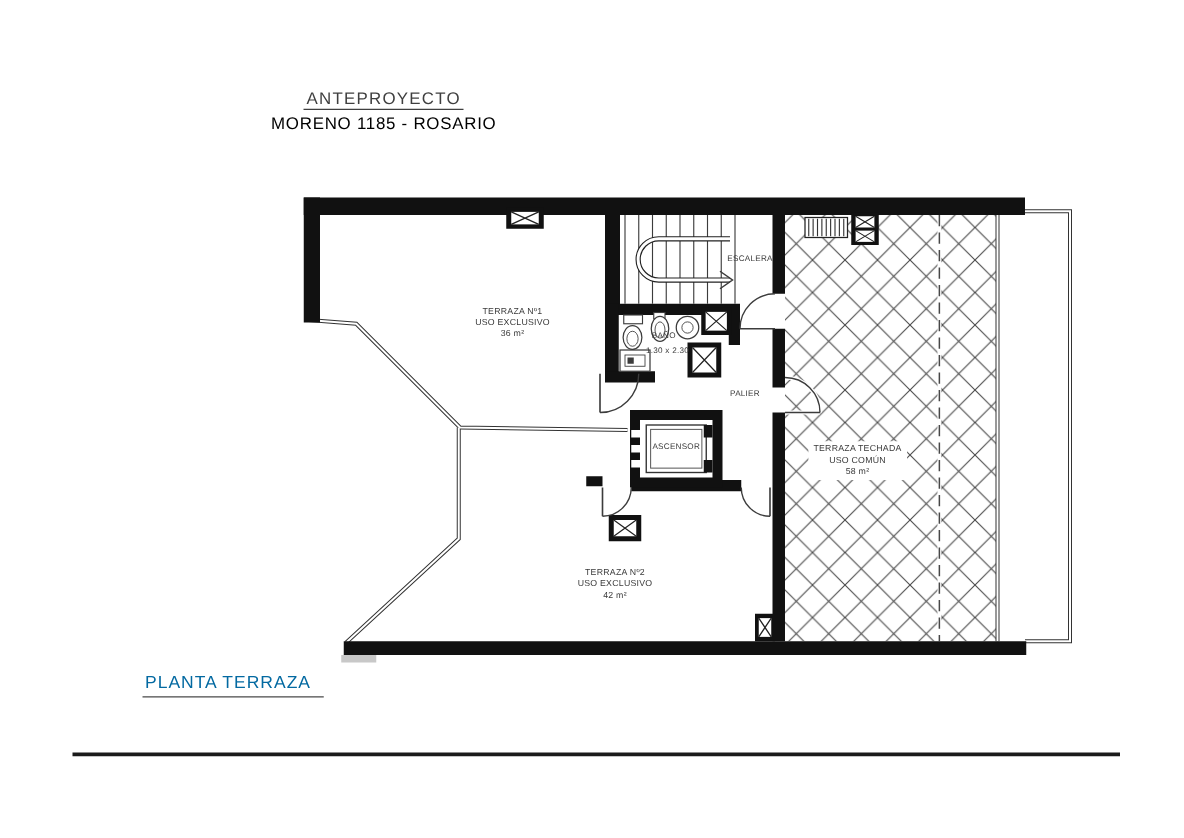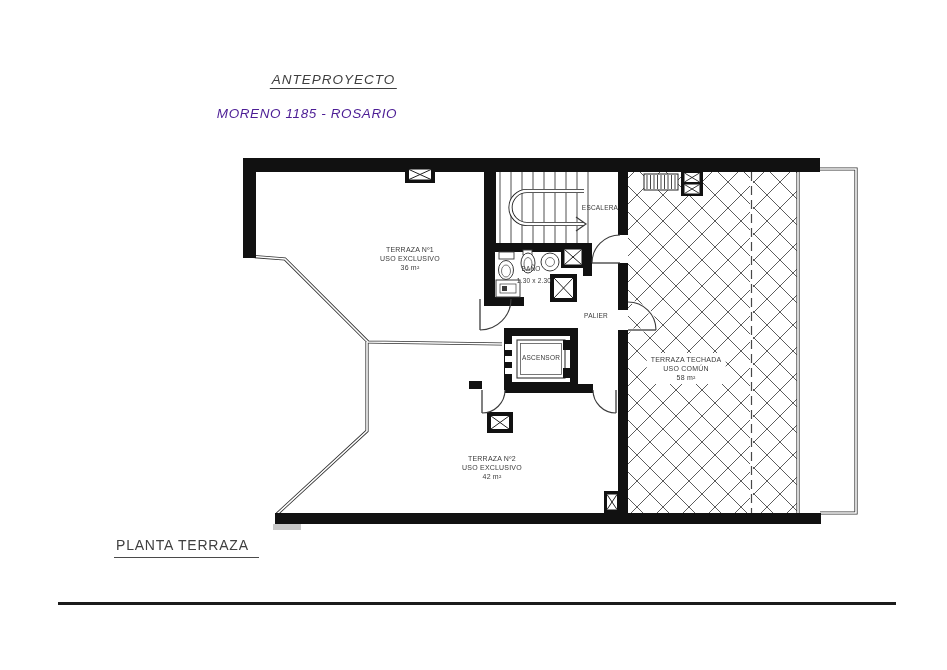--- a/index.html
+++ b/index.html
@@ -3,31 +3,31 @@
 <meta charset="utf-8">
 <style>
   html,body{margin:0;padding:0;background:#ffffff;}
   .canvas{
     position:relative;width:947px;height:670px;background:#ffffff;overflow:hidden;
     font-family:"Liberation Sans",sans-serif;color:#3a3a3a;
   }
   .abs{position:absolute;}
   svg{position:absolute;left:0;top:0;}
   
-  .title-block{left:307px;top:70px;transform:translateX(-50%);text-align:right;white-space:nowrap;font-style:italic;}
+  .title-block{left:307px;top:70px;transform:translateX(-50%);text-align:center;white-space:nowrap;}
   .title-line1{display:inline-block;font-size:13.5px;letter-spacing:1px;color:#3f3f3f;
     border-bottom:1.4px solid #3f3f3f;padding:0 2px 1px 2px;}
-  .title-line2{font-size:13.5px;letter-spacing:0.6px;color:#4c1d95;margin-top:17px;}
+  .title-line2{font-size:13.5px;letter-spacing:0.6px;color:#000000;margin-top:3px;}
   
   .room-label{transform:translateX(-50%);text-align:center;font-size:7px;line-height:9px;
     letter-spacing:0.2px;color:#3a3a3a;white-space:nowrap;}
   .tiny{font-size:6.5px;line-height:8px;}
   .bg-white{background:#ffffff;padding:2px 4px;}
   
-  .plan-name{left:114px;top:537px;font-size:14px;letter-spacing:0.8px;color:#404040;
+  .plan-name{left:114px;top:537px;font-size:14px;letter-spacing:0.8px;color:#0369a1;
     border-bottom:1.5px solid #4a4a4a;padding:0 10px 4px 2px;white-space:nowrap;}
   
   .disclaimer{left:487px;top:584px;transform:translateX(-50%);font-size:8px;
     letter-spacing:0.25px;color:#4a4a4a;white-space:nowrap;}
   .bottom-rule{left:58px;top:602px;width:838px;height:3px;background:#1b1b1b;}
   .wall-shadow{left:273px;top:524px;width:28px;height:6px;background:#c8c8c8;}
 </style>
 </head>
 <body>
 

